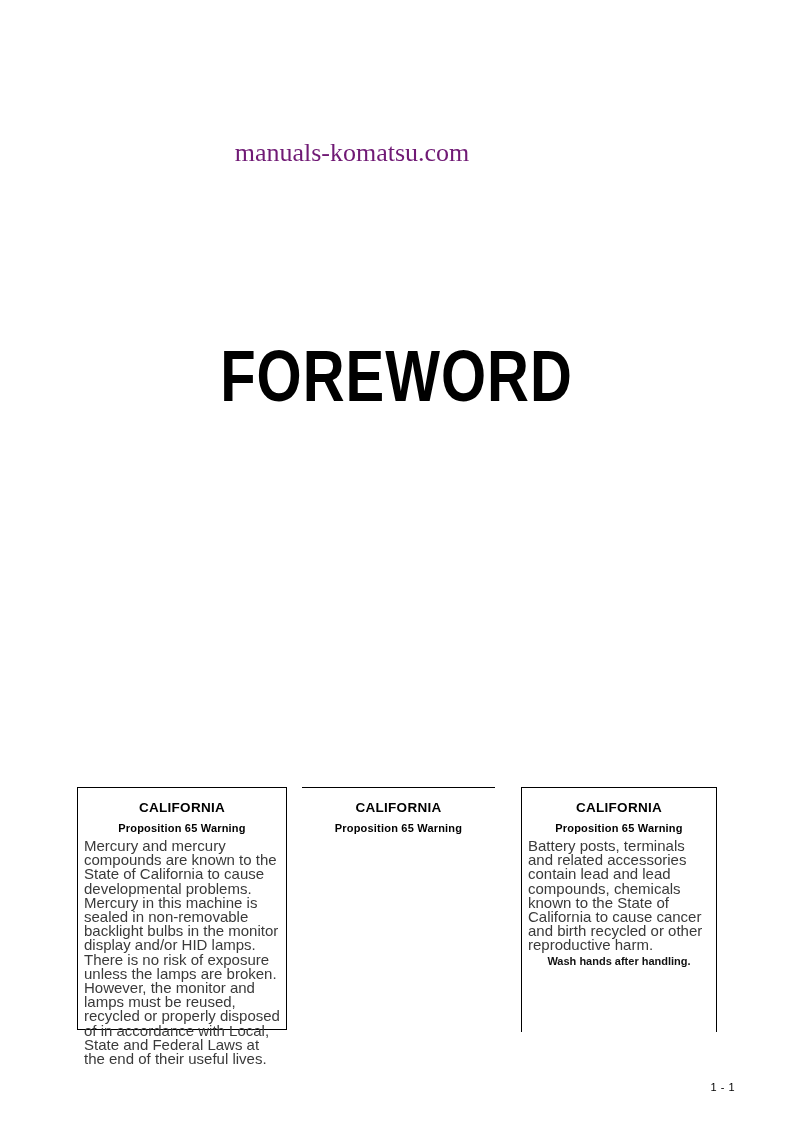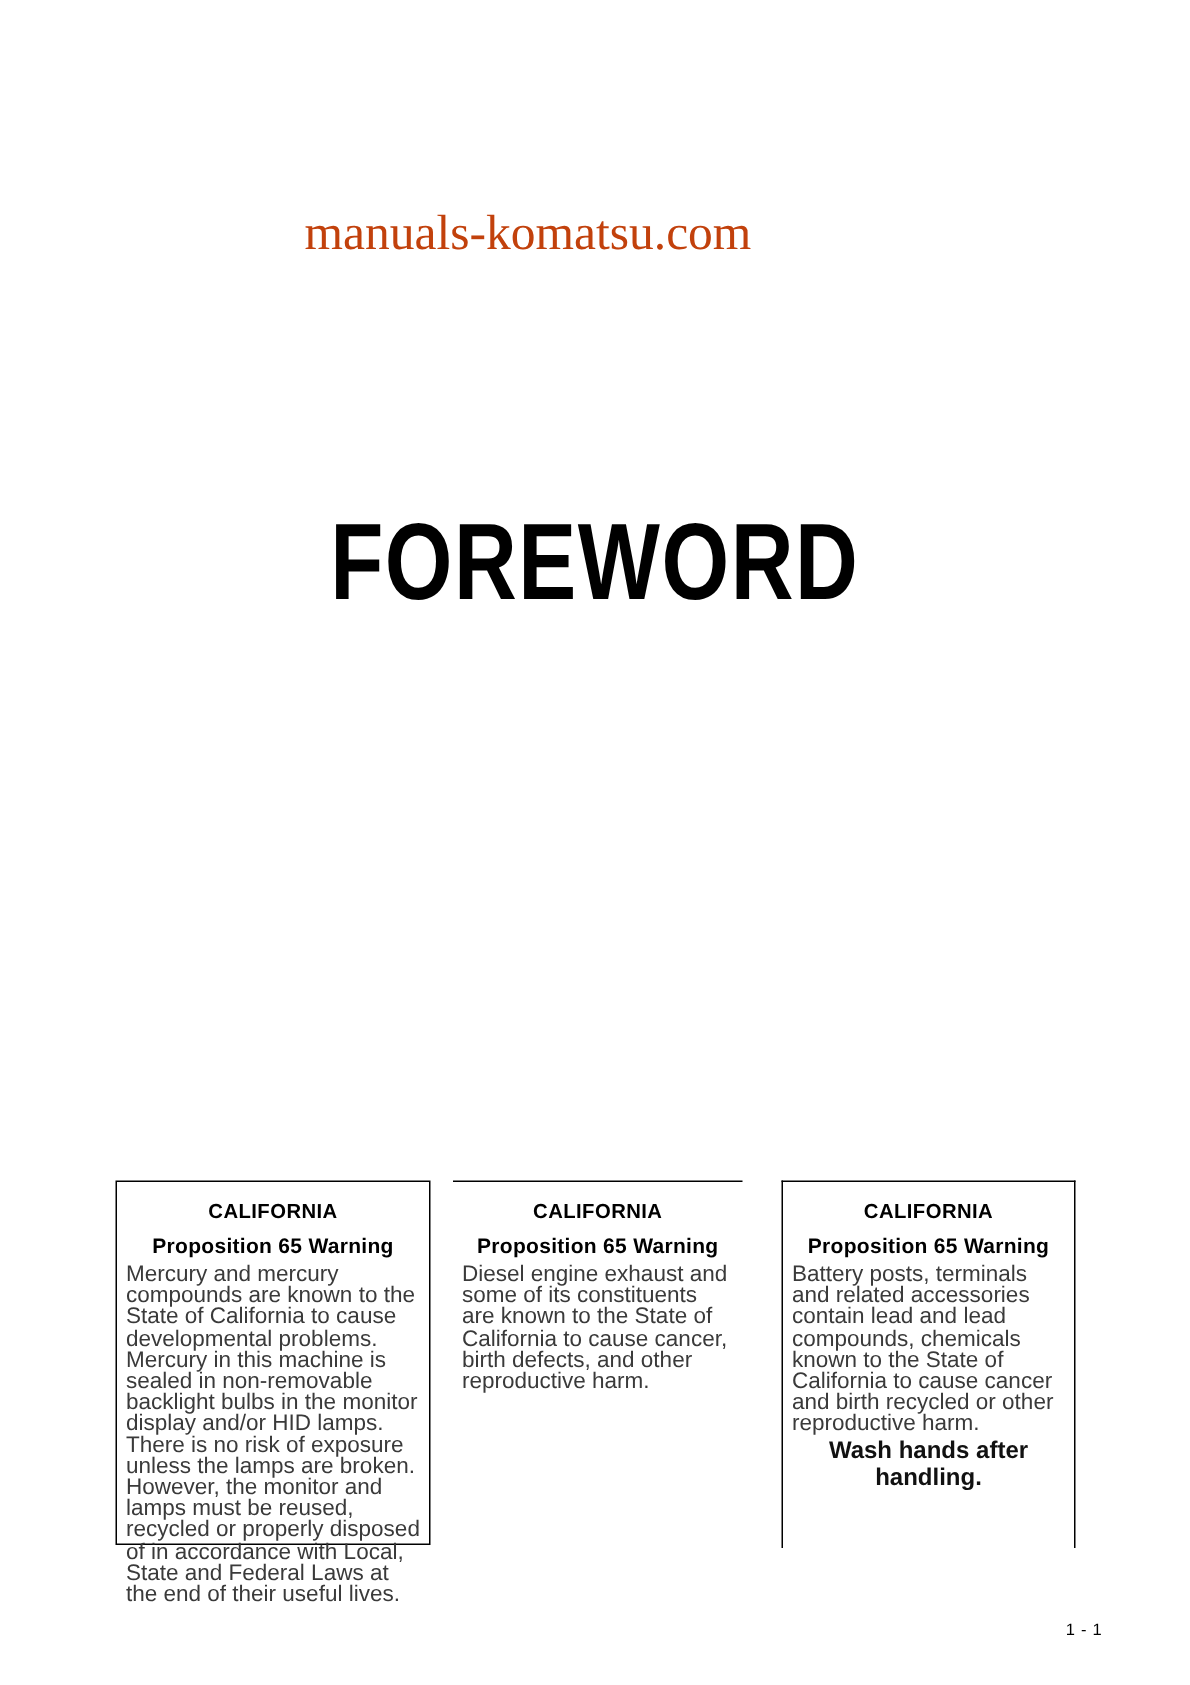--- a/index.html
+++ b/index.html
@@ -20,23 +20,23 @@
     width: 793px;
     height: 1123px;
   }
   .watermark {
     position: absolute;
     top: 138px;
     left: 0;
     width: 704px;
     text-align: center;
     font-family: "Liberation Serif", serif;
-    font-size: 33px;
+    font-size: 26px;
     letter-spacing: 0px;
-    color: #c2410c;
+    color: #701a75;
   }
   .doc-title {
     position: absolute;
     top: 333px;
     left: 0;
     width: 793px;
     text-align: center;
     font-family: "Liberation Sans", sans-serif;
     font-weight: bold;
     font-size: 58px;
@@ -82,38 +82,38 @@
   .warn-state {
     text-align: center;
     font-weight: bold;
     font-size: 13.5px;
     letter-spacing: 0.3px;
     margin-top: 8px;
   }
   .warn-head {
     text-align: center;
     font-weight: bold;
-    font-size: 14px;
+    font-size: 11px;
     letter-spacing: 0.2px;
     margin-top: 7px;
     margin-bottom: 5px;
   }
   .warn-body {
     font-size: 15px;
     line-height: 14.2px;
     text-align: left;
     color: #2b2b2b;
   }
   .warn-body.blur {
     color: #3a3a3a;
     filter: blur(0.35px);
   }
   .warn-emph {
     font-weight: bold;
-    font-size: 16px;
+    font-size: 11px;
     text-align: center;
     margin-top: 2px;
     color: #111;
   }
   .page-number {
     position: absolute;
     top: 1081px;
     right: 58px;
     font-size: 11px;
     font-family: "Liberation Sans", sans-serif;
@@ -134,21 +134,20 @@
 
     <div class="warn-box b1">
       <div class="warn-state">CALIFORNIA</div>
       <div class="warn-head">Proposition  65  Warning</div>
       <div class="warn-body blur">Mercury and mercury compounds are known to the State of California to cause developmental problems. Mercury in this machine is sealed in non-removable backlight bulbs in the monitor display and/or HID lamps. There is no risk of exposure unless the lamps are broken. However, the monitor and lamps must be reused, recycled or properly disposed of in accordance with Local, State and Federal Laws at the end of their useful lives.</div>
     </div>
 
     <div class="warn-box b2">
       <div class="warn-state">CALIFORNIA</div>
       <div class="warn-head">Proposition  65  Warning</div>
-      <div class="warn-body blur">Diesel engine exhaust and some of its constituents are known to the State of California to cause cancer, birth defects, and other reproductive harm.</div>
     </div>
 
     <div class="warn-box b3">
       <div class="warn-state">CALIFORNIA</div>
       <div class="warn-head">Proposition  65  Warning</div>
       <div class="warn-body blur">Battery posts, terminals and related accessories contain lead and lead compounds, chemicals known to the State of California to cause cancer and birth recycled or other reproductive harm.</div>
       <div class="warn-emph">Wash hands  after  handling.</div>
     </div>
 
   </div>

